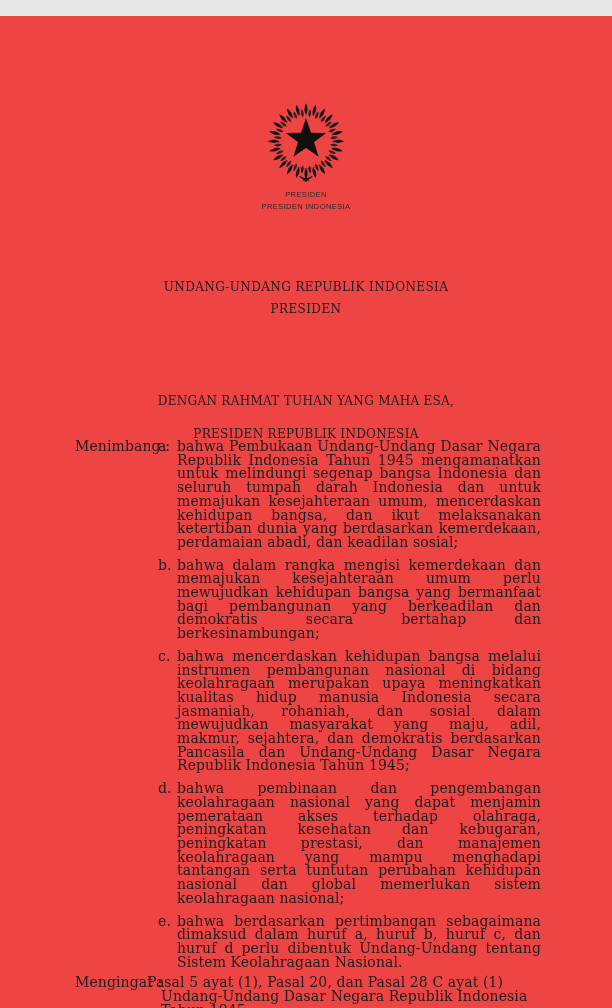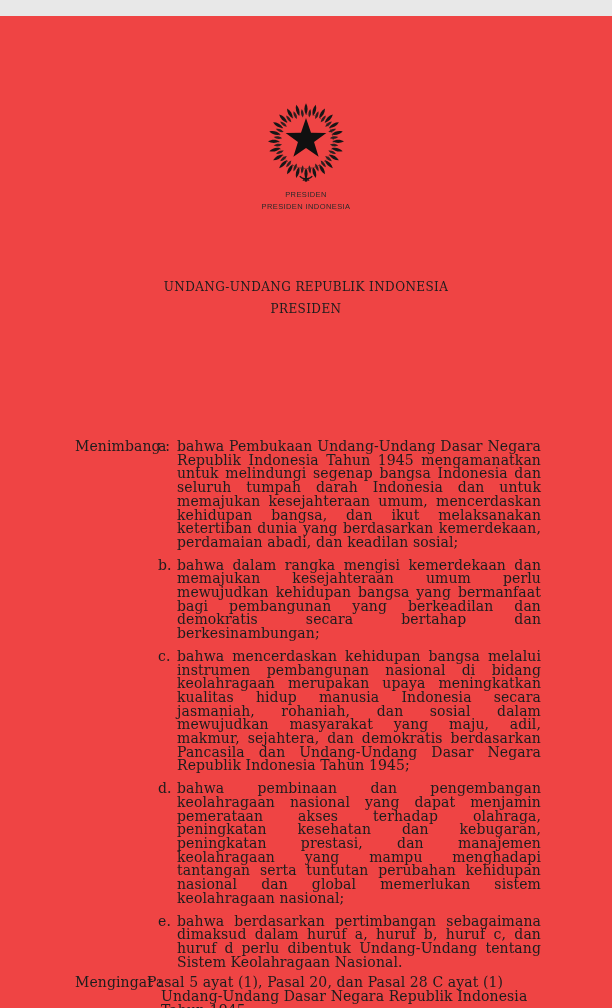--- a/index.html
+++ b/index.html
@@ -154,20 +154,24 @@
       <div>PRESIDEN</div>
       <div>PRESIDEN INDONESIA</div>
     </div>
   </div>
 
   <div class="title-block">
     <div class="title-line">UNDANG-UNDANG REPUBLIK INDONESIA</div>
     <div class="title-line">PRESIDEN</div>
   </div>
 
+  <div class="preamble">
+    <div class="invocation">DENGAN RAHMAT TUHAN YANG MAHA ESA,</div>
+    <div class="authority">PRESIDEN REPUBLIK INDONESIA</div>
+  </div>
 
   <div class="main">
 
     <div class="clause considering">
       <div class="clause-label">Menimbang :</div>
       <div class="items">
         <div class="item">
           <div class="item-letter">a</div>
           <div class="item-text">bahwa Pembukaan Undang-Undang Dasar Negara Republik Indonesia Tahun 1945 mengamanatkan untuk melindungi segenap bangsa Indonesia dan seluruh tumpah darah Indonesia dan untuk memajukan kesejahteraan umum, mencerdaskan kehidupan bangsa, dan ikut melaksanakan ketertiban dunia yang berdasarkan kemerdekaan, perdamaian abadi, dan keadilan sosial;</div>
         </div>

